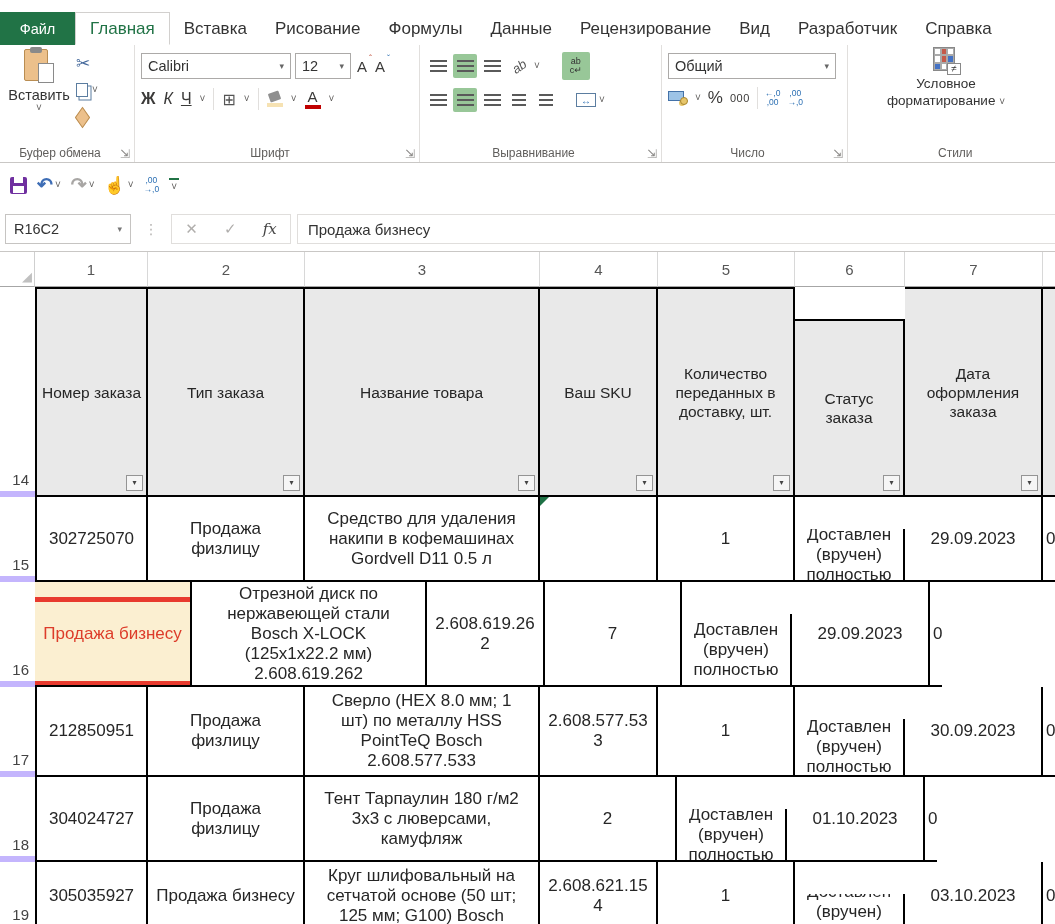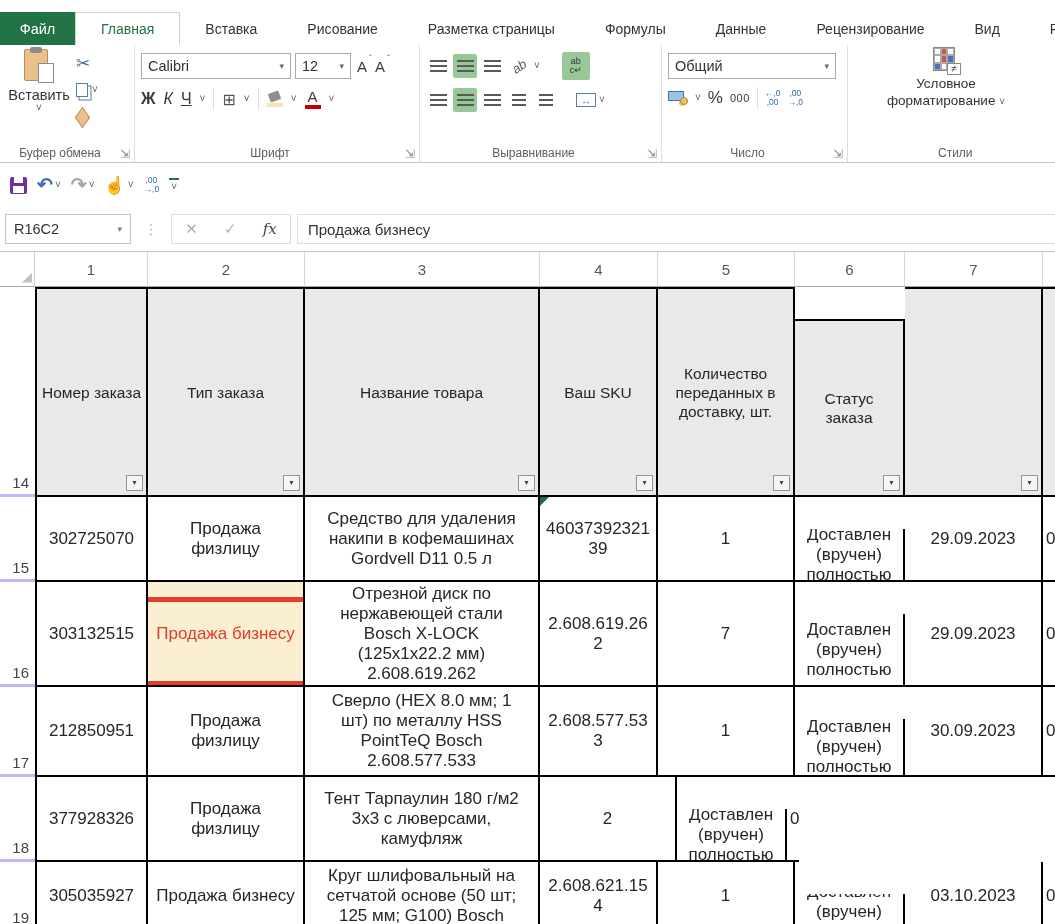--- a/index.html
+++ b/index.html
@@ -6,21 +6,21 @@
   html,body { width:1055px; height:924px; overflow:hidden; background:#fff;
     font-family:"Liberation Sans", sans-serif; color:#262626; }
   .stage { position:absolute; top:0; left:0; width:1055px; height:924px; overflow:hidden; background:#fff; }
 
   
   .tabbar { position:absolute; top:0; left:0; right:0; height:45px; background:#fff; }
   .file-tab { position:absolute; left:0; top:12px; width:75px; height:33px;
     background:var(--excel_green,#217346); color:#fff; display:flex; align-items:center;
     justify-content:center; font-size:14.5px; }
   .tabs-row { position:absolute; left:75px; top:12px; height:33px; display:flex; }
-  .rtab { padding:0 25px; display:flex; align-items:center; font-size:14px; color:#333; white-space:nowrap; }
+  .rtab { padding:0 14px; display:flex; align-items:center; font-size:17px; color:#333; white-space:nowrap; }
   .rtab.active { color:var(--excel_green,#217346); background:#fff;
     border:1px solid #d2d0ce; border-bottom:1px solid #fff; }
 
   
   .ribbon { position:absolute; top:45px; left:0; right:0; height:118px; background:#fff;
     border-bottom:1px solid #c9c7c5; display:flex; }
   .rgroup { position:relative; height:100%; border-right:1px solid #e1dfdd; flex:none; }
   .rg-label { position:absolute; bottom:2px; left:0; right:14px; text-align:center;
     font-size:12px; color:#605e5c; white-space:nowrap; }
   .launcher { position:absolute; bottom:2px; right:4px; font-size:12px; color:#8a8886; line-height:12px; }
@@ -138,21 +138,21 @@
   .srow { display:flex; }
   
   .colhead { height:35px; }
   .cornercell { width:35px; height:35px; position:relative; border-right:1px solid #cfcfcf;
     border-bottom:1px solid #a6a6a6; background:#fff; }
   .corner-tri { position:absolute; right:2px; bottom:3px; color:#c0c0c0; font-size:13px; line-height:13px; }
   .colnum { height:35px; display:flex; align-items:center; justify-content:center; font-size:15px;
     color:#565656; border-right:1px solid #d8d8d8; border-bottom:1px solid #a6a6a6; background:#fff; }
   
   .rowhead { width:35px; flex:none; display:flex; align-items:flex-end; justify-content:flex-end;
-    padding:0 6px 3px 0; font-size:15px; color:#444; background:#fff; border-bottom:3px solid #c4b5fd; }
+    padding:0 6px 3px 0; font-size:15px; color:#444; background:#fff; border-bottom:6px solid #c4b5fd; }
   
   .cell { flex:none; border-right:2px solid #000; border-bottom:2px solid #000; background:#fff;
     display:flex; align-items:center; justify-content:center; text-align:center;
     font-size:17px; line-height:20px; padding:2px 4px; overflow:hidden; position:relative; }
   .c1 { width:113px; border-left:2px solid #000; }
   .c2 { width:157px; white-space:pre; }
   .c3 { width:235px; padding:2px 15px; }
   .c4 { width:118px; word-break:break-all; }
   .c5 { width:137px; }
   .c6 { width:110px; padding:14px 10px;margin-top:32px; }
@@ -175,21 +175,20 @@
 <body>
 
 <div class="stage">
 
   <div class="tabbar">
     <div class="file-tab">Файл</div>
     <div class="tabs-row">
       <div class="rtab active">Главная</div>
       <div class="rtab">Вставка</div>
       <div class="rtab">Рисование</div>
-      <div class="rtab">Разметка страницы</div>
       <div class="rtab">Формулы</div>
       <div class="rtab">Данные</div>
       <div class="rtab">Рецензирование</div>
       <div class="rtab">Вид</div>
       <div class="rtab">Разработчик</div>
       <div class="rtab">Справка</div>
     </div>
   </div>
 
   <div class="ribbon">
@@ -455,46 +454,45 @@
             <span>▾</span>
           </span>
         </div>
       <div class="cell c6">
         <span>Статус заказа</span>
         <span class="filterbtn">
             <span>▾</span>
           </span>
         </div>
       <div class="cell c7">
+        <span>Дата оформления заказа</span>
         <span class="filterbtn">
             <span>▾</span>
           </span>
         </div>
       <div class="cell c8"></div>
     </div>
 
     <div class="srow r15">
       <div class="rowhead">15</div>
       <div class="cell c1">302725070</div>
       <div class="cell c2">Продажа
 физлицу</div>
       <div class="cell c3">Средство для удаления накипи в кофемашинах Gordvell D11 0.5 л</div>
       <div class="cell c4">
         <span class="err-tri"></span>
-        <span>4603739232139</span>
         </div>
       <div class="cell c5">1</div>
       <div class="cell c6">Доставлен (вручен) полностью</div>
       <div class="cell c7">29.09.2023</div>
       <div class="cell c8">0</div>
     </div>
 
     <div class="srow r16">
       <div class="rowhead">16</div>
-      <div class="cell c1">303132515</div>
       <div class="cell c2 hl-cell">
         <span>Продажа бизнесу</span>
         <span class="annot"></span></div>
       <div class="cell c3">Отрезной диск по нержавеющей стали Bosch X-LOCK (125x1x22.2 мм) 2.608.619.262</div>
       <div class="cell c4">2.608.619.262</div>
       <div class="cell c5">7</div>
       <div class="cell c6">Доставлен (вручен) полностью</div>
       <div class="cell c7">29.09.2023</div>
       <div class="cell c8">0</div>
     </div>
@@ -507,26 +505,27 @@
       <div class="cell c3">Сверло (HEX 8.0 мм; 1 шт) по металлу HSS PointTeQ Bosch 2.608.577.533</div>
       <div class="cell c4">2.608.577.533</div>
       <div class="cell c5">1</div>
       <div class="cell c6">Доставлен (вручен) полностью</div>
       <div class="cell c7">30.09.2023</div>
       <div class="cell c8">0</div>
     </div>
 
     <div class="srow r18">
       <div class="rowhead">18</div>
-      <div class="cell c1">377928326</div>
+      <div class="cell c1">304024727</div>
       <div class="cell c2">Продажа
 физлицу</div>
       <div class="cell c3">Тент Тарпаулин 180 г/м2 3х3 с люверсами, камуфляж</div>
       <div class="cell c5">2</div>
       <div class="cell c6">Доставлен (вручен) полностью</div>
+      <div class="cell c7">01.10.2023</div>
       <div class="cell c8">0</div>
     </div>
 
     <div class="srow r19">
       <div class="rowhead">19</div>
       <div class="cell c1">305035927</div>
       <div class="cell c2">Продажа бизнесу</div>
       <div class="cell c3">Круг шлифовальный на сетчатой основе (50 шт; 125 мм; G100) Bosch</div>
       <div class="cell c4">2.608.621.154</div>
       <div class="cell c5">1</div>

